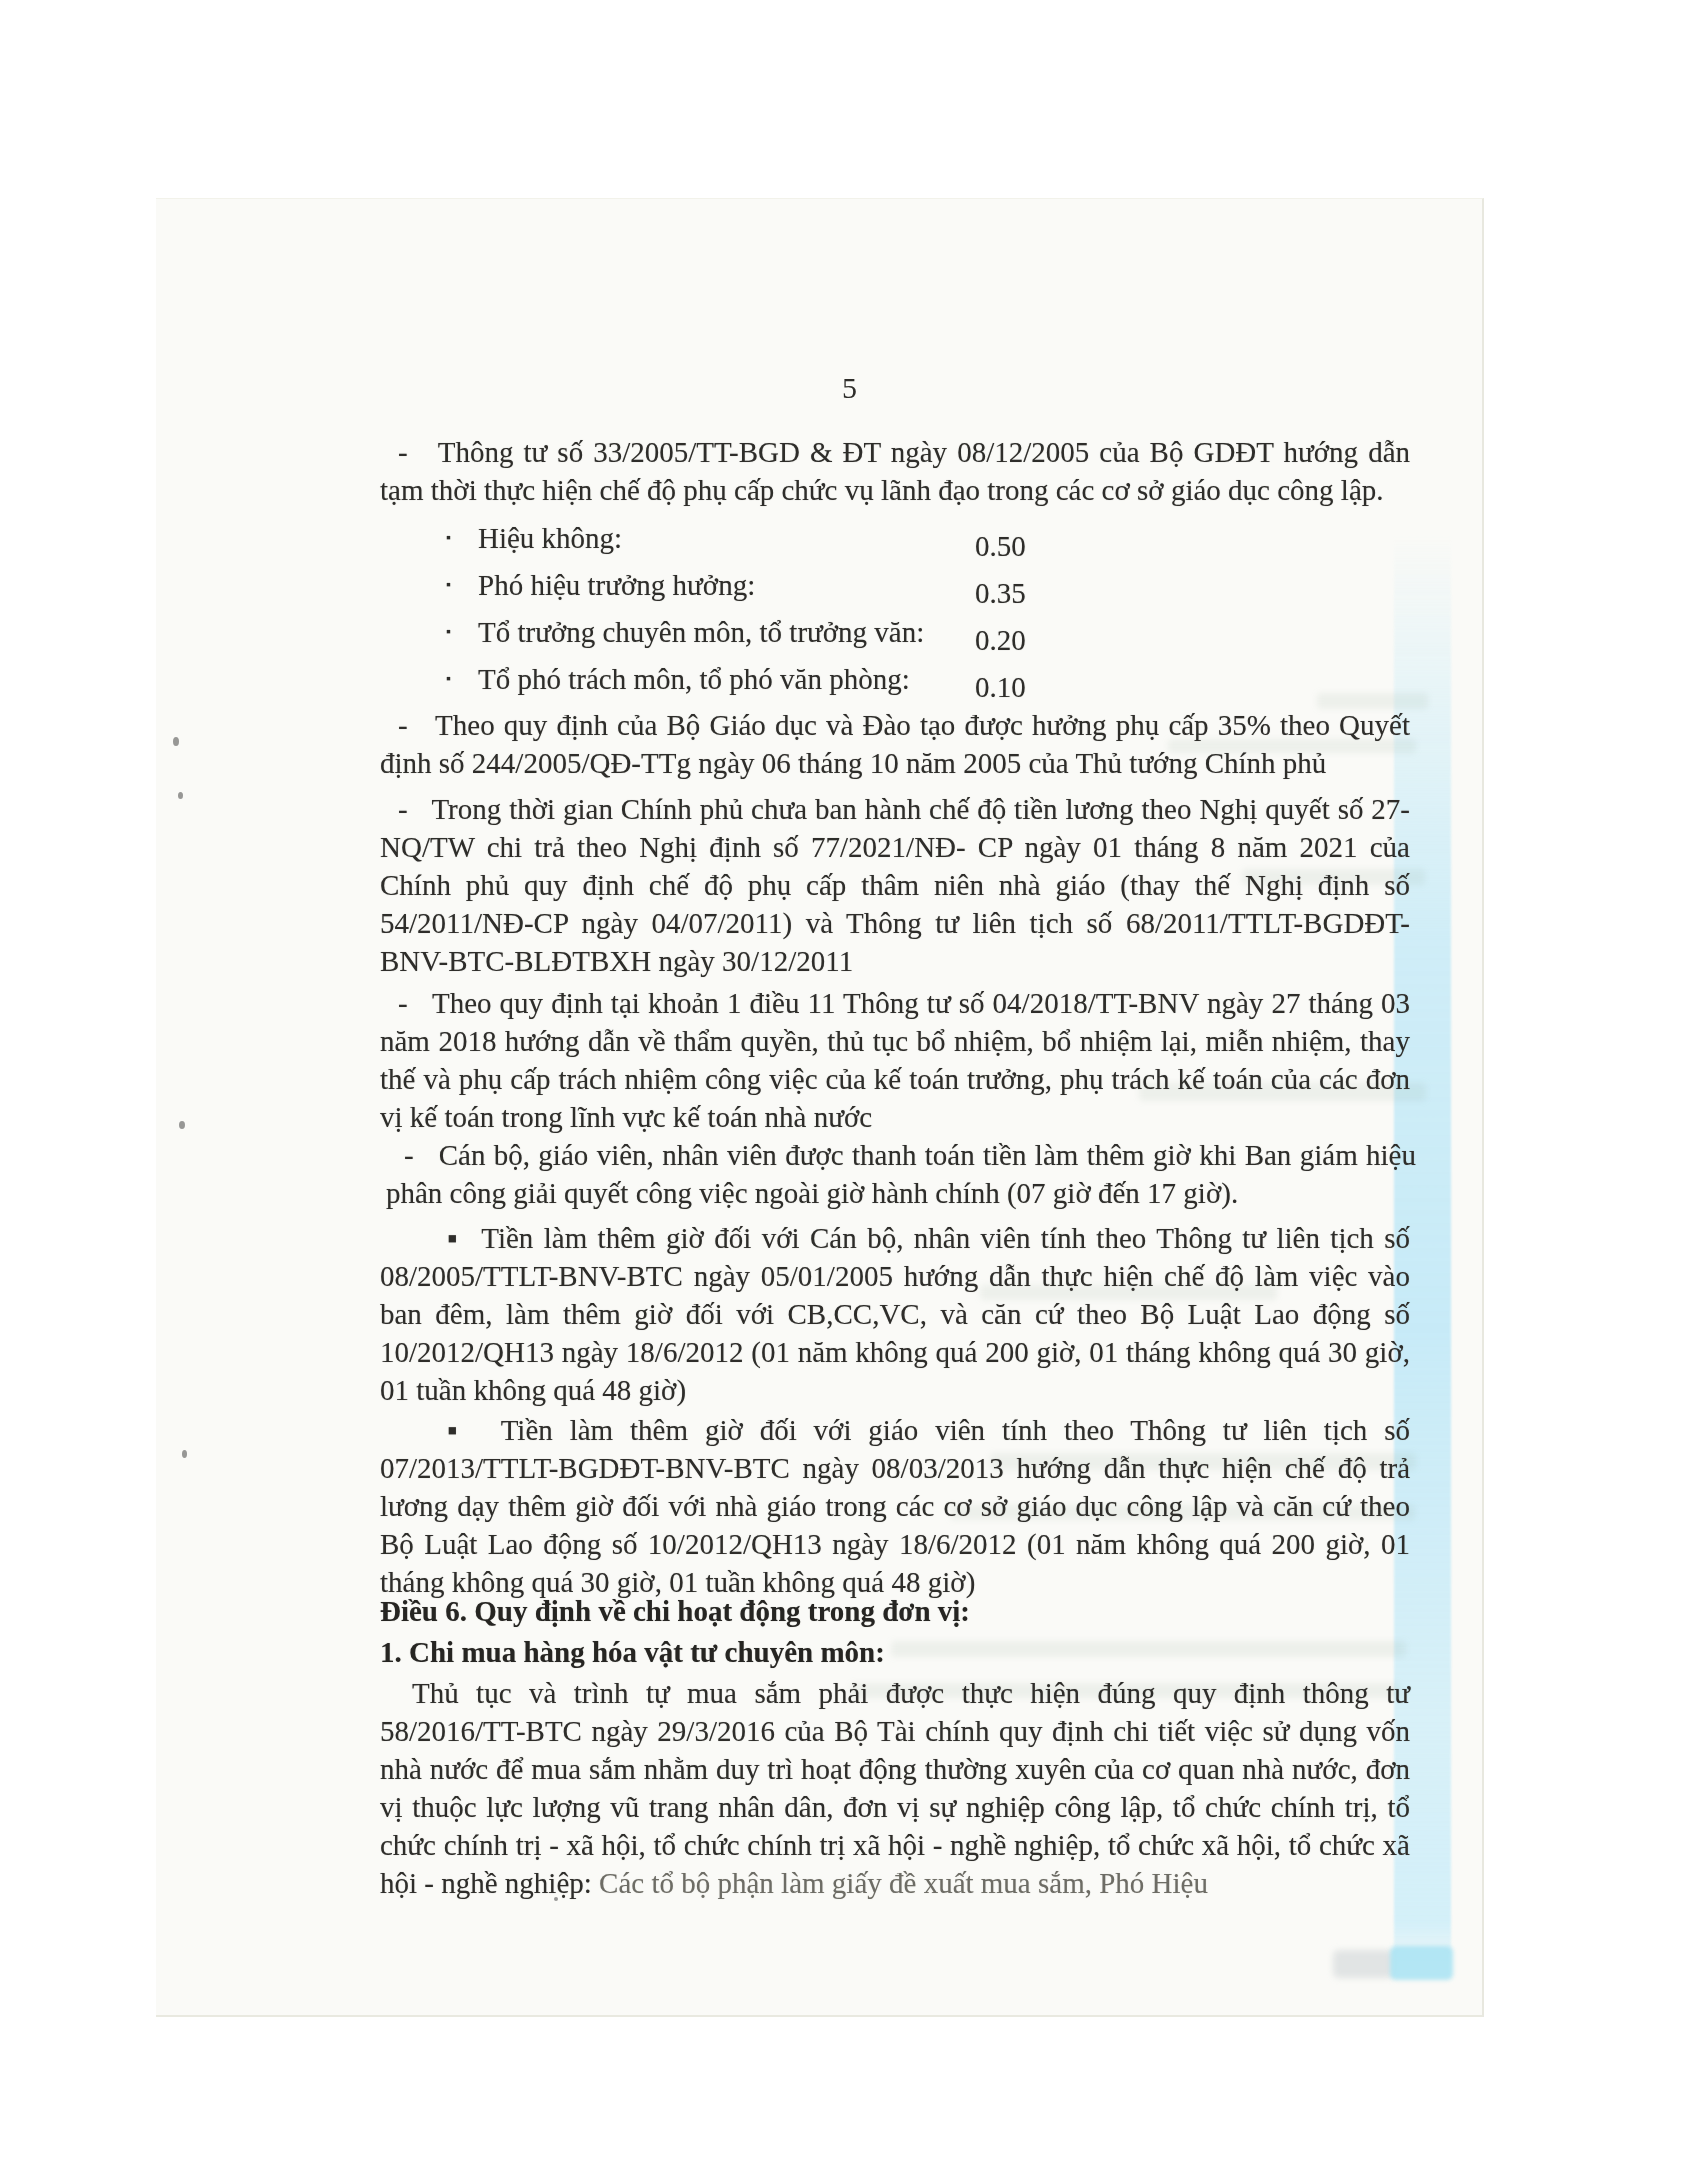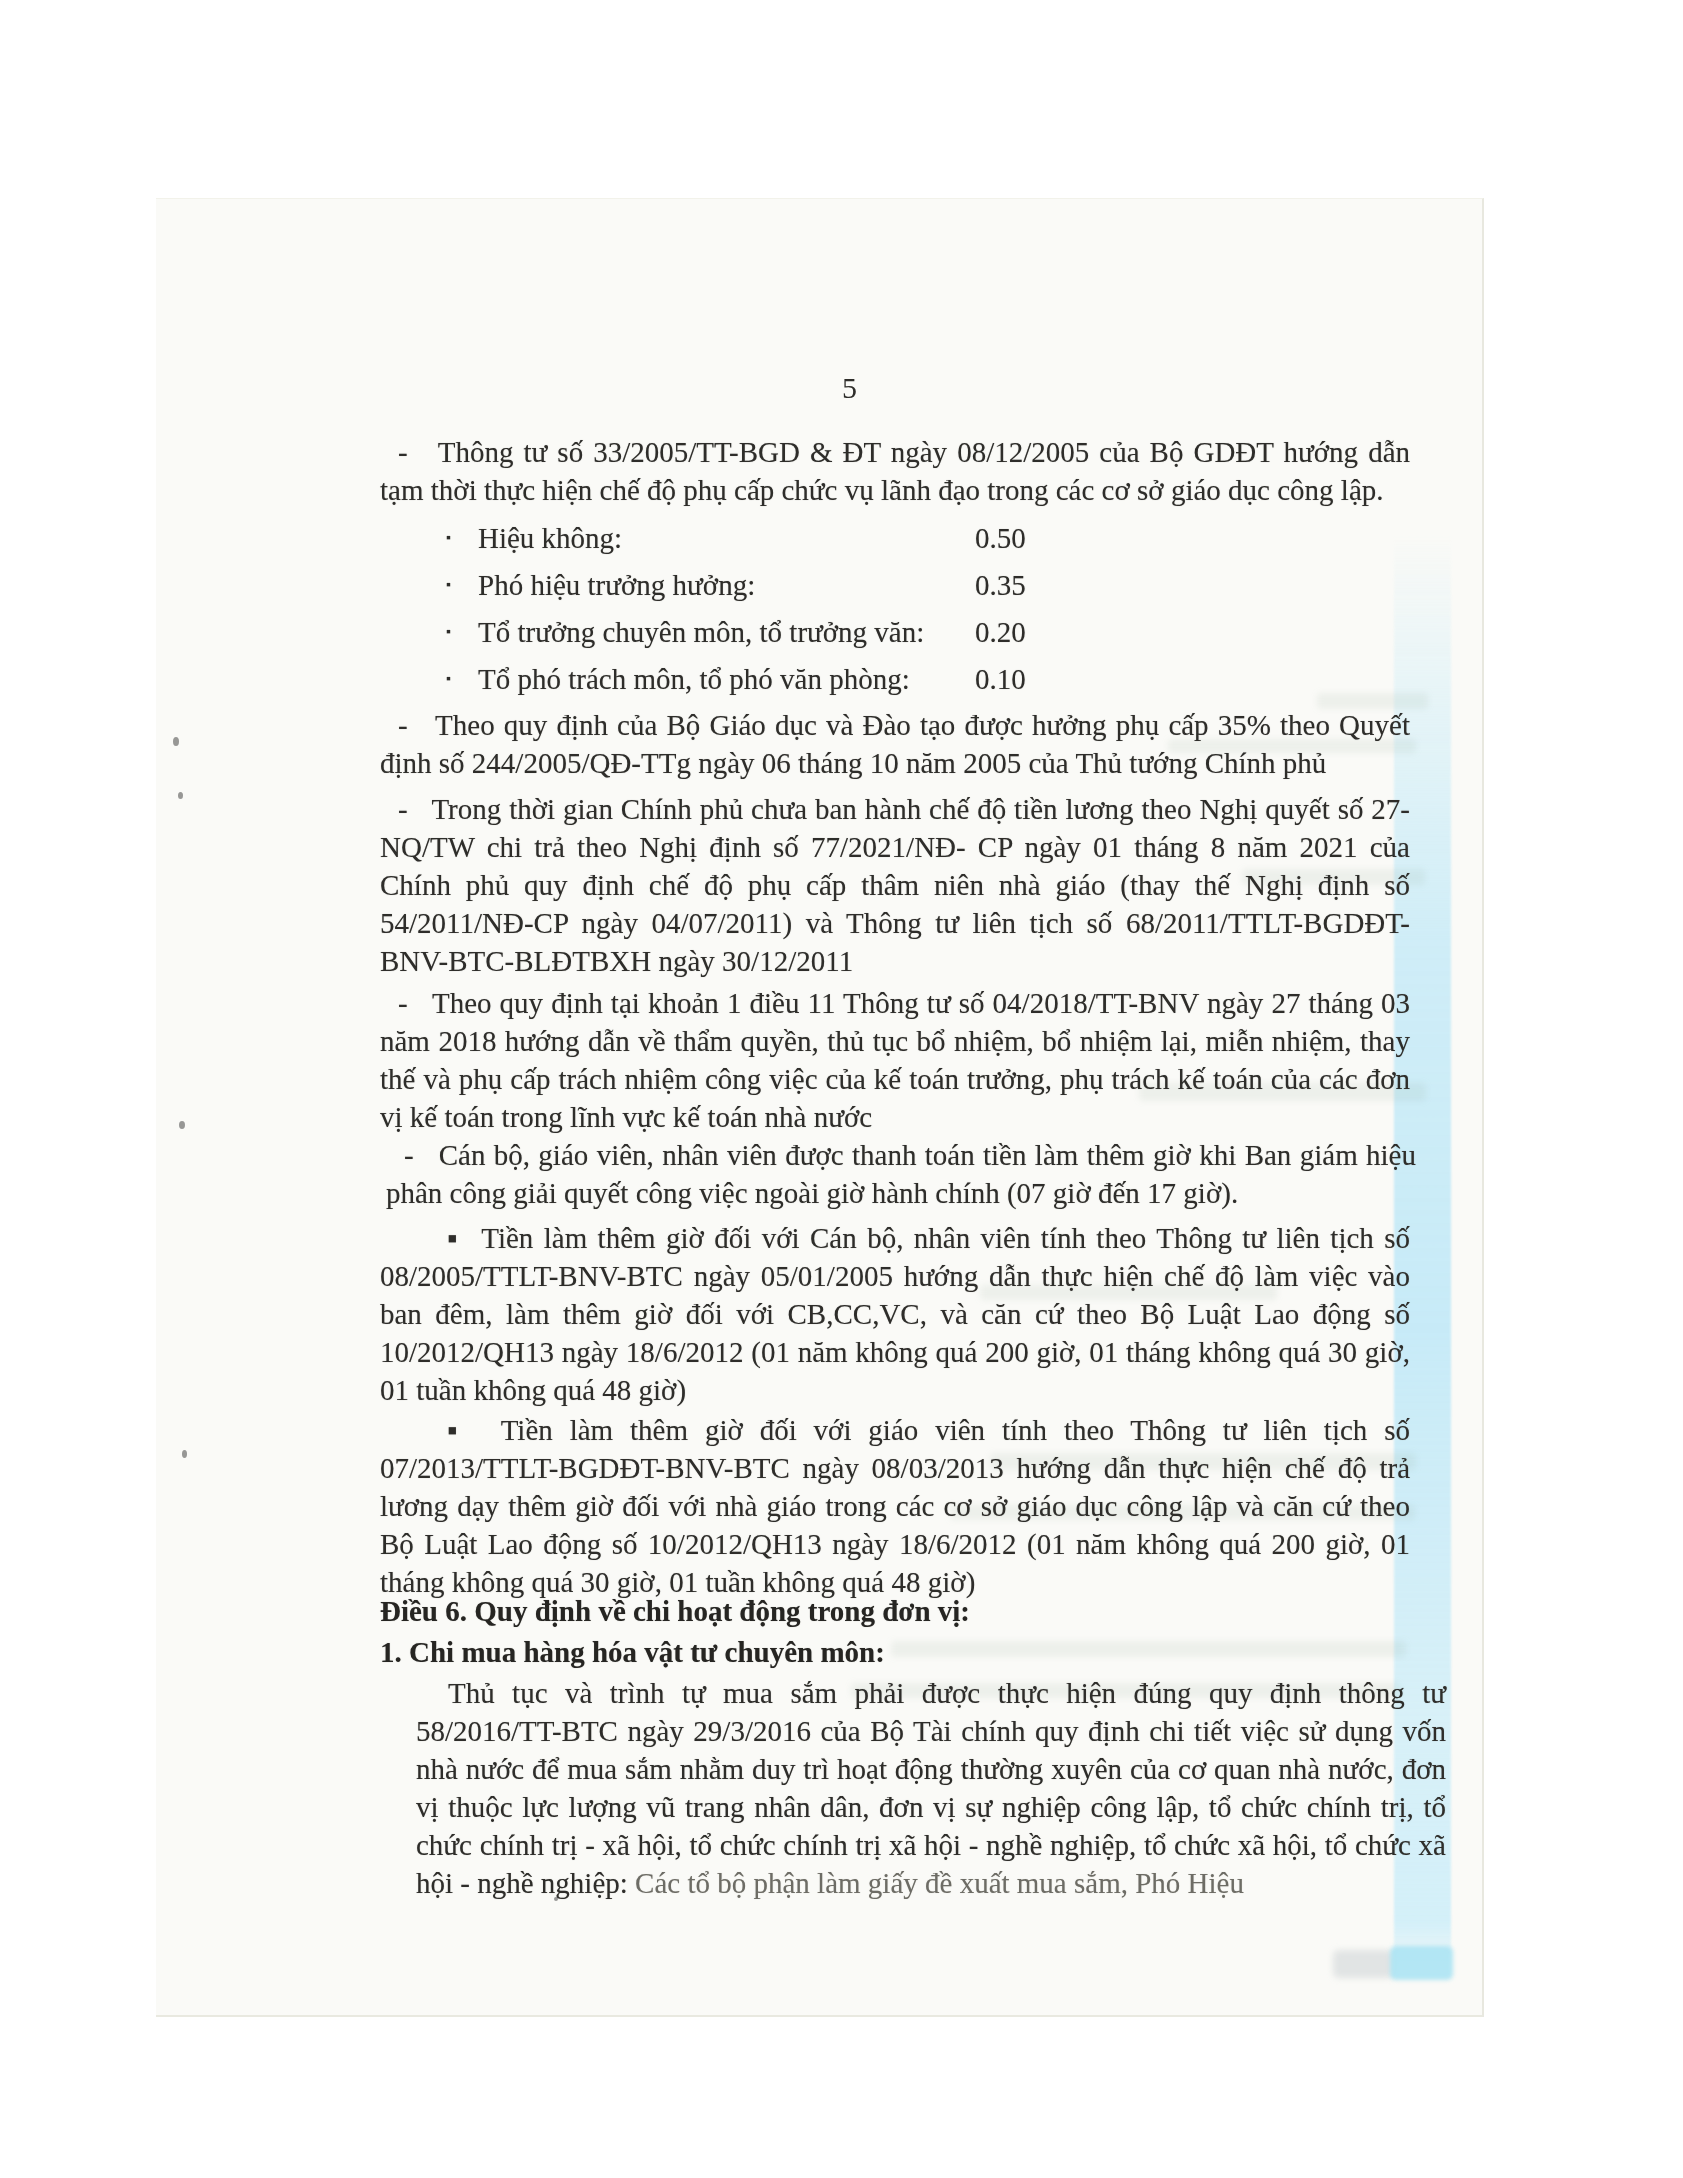--- a/index.html
+++ b/index.html
@@ -40,34 +40,34 @@
     font-size:30px;color:#2e2d2a;text-align:center;
   }
   .para{
     position:absolute;left:380px;width:1030px;margin:0;
     font-size:29px;line-height:38px;color:#2e2d2a;
     text-align:justify;
     text-shadow:0 0 1px rgba(45,45,42,0.35);
   }
   .dash{text-indent:18px;}
   .square{text-indent:67px;}
-  .first-indent{text-indent:32px;margin-left:36px;}
+  .first-indent{text-indent:32px;}
   .heading{font-weight:bold;text-align:left;color:#262522;}
   .light{color:#6d6c65;text-shadow:0 0 1px rgba(109,108,101,0.3);}
   .alist{position:absolute;left:393px;top:515px;width:1030px;}
   .alist .row{position:relative;height:47px;}
   .alist .marker{
     position:absolute;left:53px;top:16px;font-size:14px;color:#2e2d2a;line-height:14px;
   }
   .alist .label{
     position:absolute;left:85px;top:0;font-size:29px;line-height:47px;color:#2e2d2a;
     text-shadow:0 0 1px rgba(45,45,42,0.35);
   }
   .alist .value{
-    position:absolute;left:582px;top:0;font-size:29px;line-height:47px;color:#2e2d2a;
+    position:absolute;left:582px;top:8px;font-size:29px;line-height:47px;color:#2e2d2a;
     text-shadow:0 0 1px rgba(45,45,42,0.35);
   }
   .ghost{
     position:absolute;background:rgba(141,163,147,0.11);
     filter:blur(3px);border-radius:4px;pointer-events:none;
   }
   .speck{
     position:absolute;background:rgba(70,70,70,0.55);border-radius:50%;
   }
 </style>

